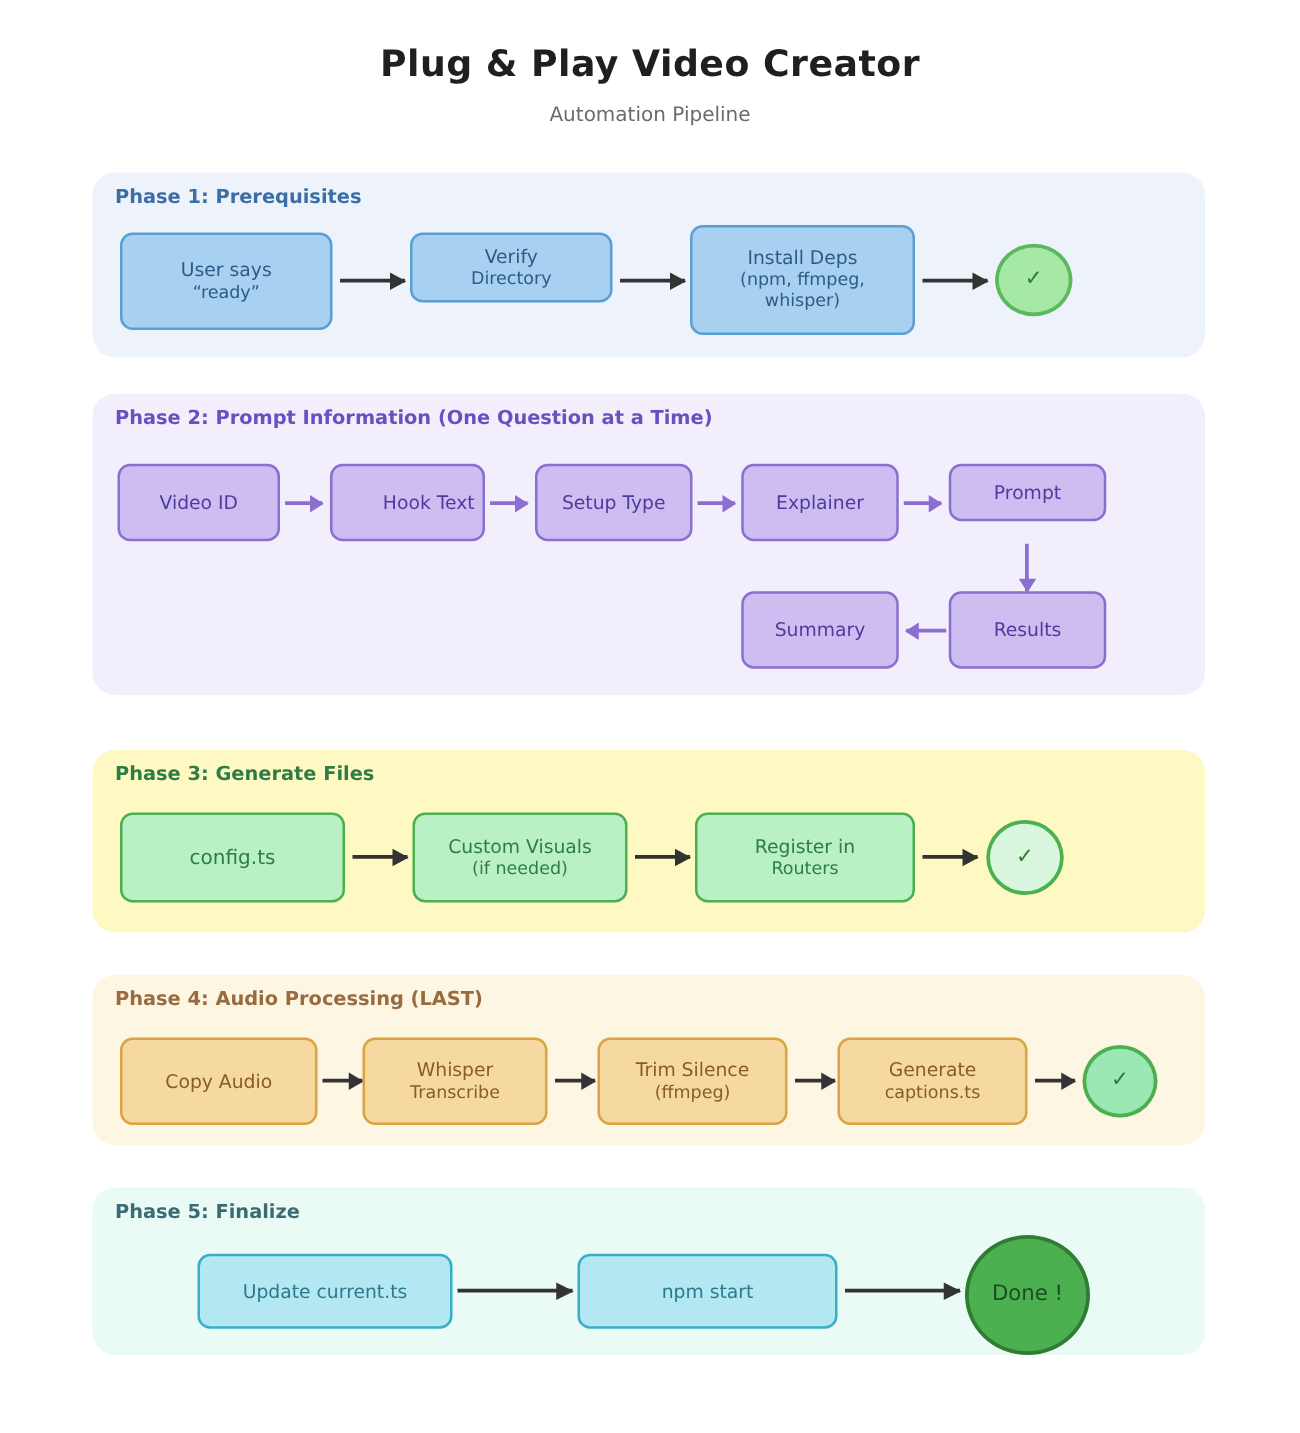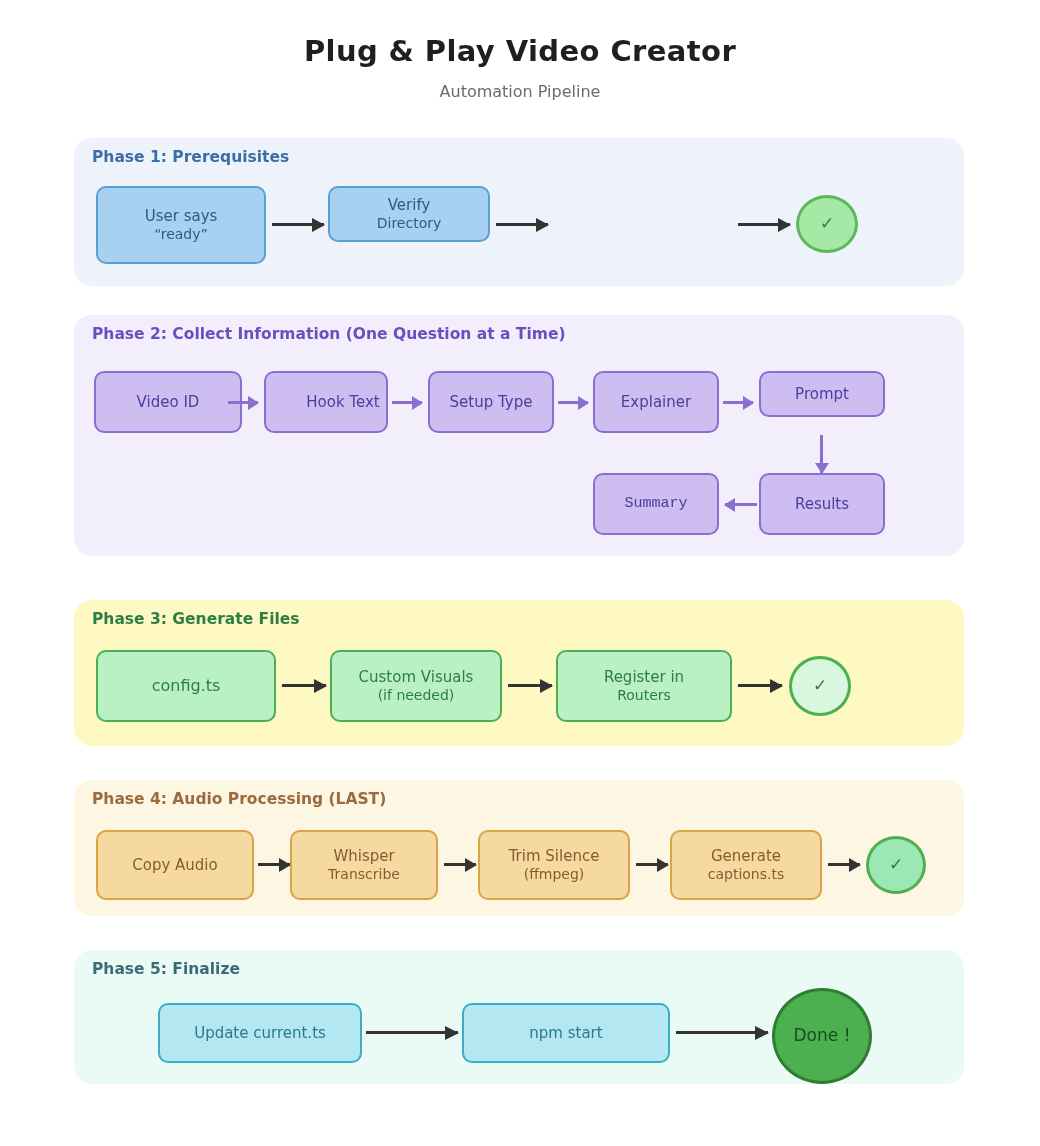--- a/index.html
+++ b/index.html
@@ -112,34 +112,41 @@
     <span>
       <span>Verify</span>
       <span class="l2">Directory</span>
     </span>
   </div>
   <div class="arrow" style="left:496px;top:223px;width:52px;">
     <div class="shaft" style="background:#333333;"></div>
     <div class="head" style="border-left:13px solid #333333;"></div>
   </div>
 
+  <div class="node" style="left:552px;top:180px;width:180px;height:88px;background:#a8d0f0;border-color:#5a9fd4;color:#2d5b86;">
+    <span>
+      <span>Install Deps</span>
+      <span class="l2">(npm, ffmpeg,</span>
+      <span class="l2">whisper)</span>
+    </span>
+  </div>
   <div class="arrow" style="left:738px;top:223px;width:52px;">
     <div class="shaft" style="background:#333333;"></div>
     <div class="head" style="border-left:13px solid #333333;"></div>
   </div>
 
   <div class="circle" style="left:796px;top:195px;width:62px;height:58px;background:#a6e8a6;border-color:#5cb85c;color:#2e7d32;">
     <span>✓</span>
   </div>
 
   <div class="phase" style="left:74px;top:315px;width:890px;height:241px;background:#f2eefb;">
-    <div class="phase-label" style="color:#6a4fc0;">Phase 2: Collect Information (One Question at a Time)</div>
-  </div>
-
-  <div class="node" style="left:94px;top:371px;width:148px;height:62px;background:#cdbdf0;border-color:#8a6fd0;color:#4f3b9e;">
+    <div class="phase-label" style="color:#6a4fc0;">Phase 2: Prompt Information (One Question at a Time)</div>
+  </div>
+
+  <div class="node" style="left:94px;top:371px;width:130px;height:62px;background:#cdbdf0;border-color:#8a6fd0;color:#4f3b9e;">
     <span>Video ID</span>
   </div>
   <div class="arrow" style="left:228px;top:401px;width:30px;">
     <div class="shaft" style="background:#8a6fd0;"></div>
     <div class="head" style="border-left:11px solid #8a6fd0;"></div>
   </div>
 
   <div class="node" style="left:264px;top:371px;width:124px;height:62px;background:#cdbdf0;border-color:#8a6fd0;color:#4f3b9e;padding-left:40px;">
     <span>Hook Text</span>
   </div>
@@ -175,21 +182,21 @@
 
   <div class="node" style="left:759px;top:473px;width:126px;height:62px;background:#cdbdf0;border-color:#8a6fd0;color:#4f3b9e;">
     <span>Results</span>
   </div>
 
   <div class="arrow-left" style="left:725px;top:503px;width:32px;">
     <div class="shaft" style="background:#8a6fd0;"></div>
     <div class="headl" style="border-right:11px solid #8a6fd0;"></div>
   </div>
 
-  <div class="node" style="left:593px;top:473px;width:126px;height:62px;background:#cdbdf0;border-color:#8a6fd0;color:#4f3b9e;font-family:Liberation Mono, monospace;">
+  <div class="node" style="left:593px;top:473px;width:126px;height:62px;background:#cdbdf0;border-color:#8a6fd0;color:#4f3b9e;">
     <span>Summary</span>
   </div>
 
   <div class="phase" style="left:74px;top:600px;width:890px;height:146px;background:#fef9c3;">
     <div class="phase-label" style="color:#2e7d46;">Phase 3: Generate Files</div>
   </div>
 
   <div class="node" style="left:96px;top:650px;width:180px;height:72px;background:#b9f0c4;border-color:#4caf50;color:#2e7d46;font-size:16px;">
     <span>config.ts</span>
   </div>

